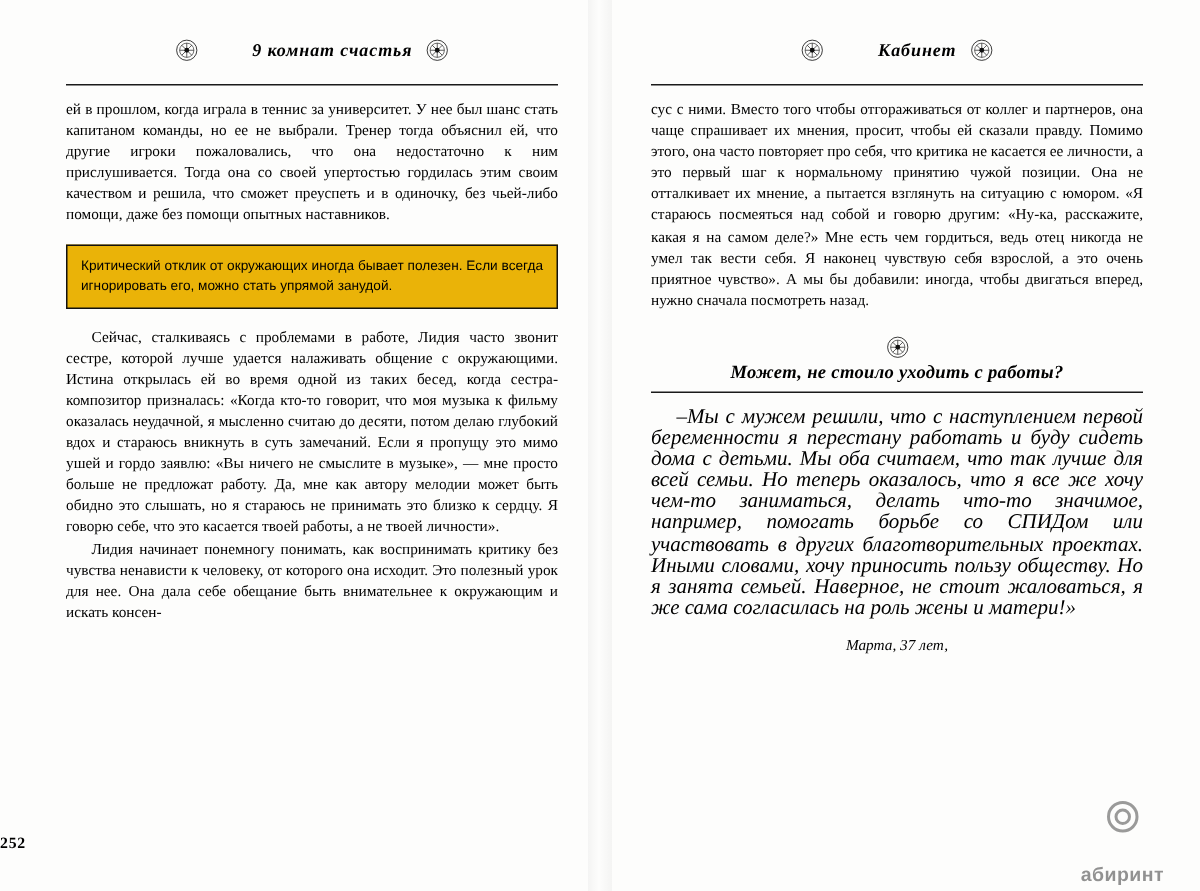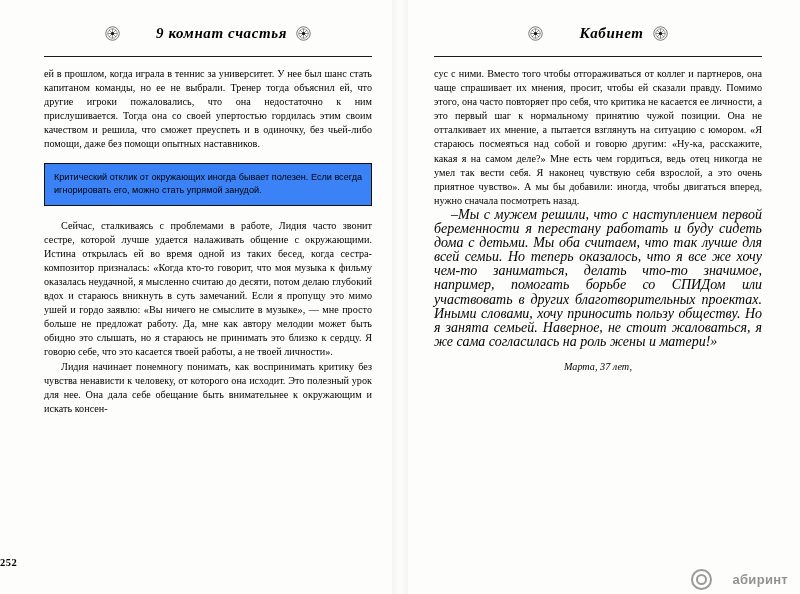--- a/index.html
+++ b/index.html
@@ -41,21 +41,21 @@
   .runhead {
     display: flex;
     align-items: center;
     justify-content: center;
     gap: 9px;
     height: 22px;
     margin-bottom: 12px;
   }
   .runhead .rh-text {
     font-family: "Liberation Serif", serif;
-    font-size: 15px;
+    font-size: 12px;
     font-weight: bold;
     font-style: italic;
     letter-spacing: 0.6px;
     white-space: nowrap;
     padding-left: 27px;
   }
   .ornament {
     width: 15px;
     height: 15px;
     position: relative;
@@ -77,21 +77,21 @@
   }
   .body-text p {
     margin: 0;
     text-indent: 17px;
   }
   .body-text p.noindent {
     text-indent: 0;
   }
   .callout {
     border: 1px solid #111;
-    background: #3b82f6;
+    background: #eab308;
     padding: 7px 9px 8px 9px;
     margin: 11px 0 13px 0;
     font-family: "Liberation Sans", sans-serif;
     font-size: 9.1px;
     line-height: 13px;
     text-align: justify;
   }
   .callout p { margin: 0; text-indent: 0; }
   
   .section-head {
@@ -134,26 +134,27 @@
     bottom: 26px;
     left: 0;
     width: 100%;
     text-align: left;
     font-size: 10.5px;
     font-weight: bold;
     letter-spacing: 0.5px;
   }
   .watermark {
     position: absolute;
-    right: 12px;
+    right: 24px;
     bottom: 4px;
     display: flex;
     align-items: center;
     gap: 20px;
     opacity: 0.55;
+    flex-direction: column;
   }
   .watermark .wm-text {
     font-family: "Liberation Sans", sans-serif;
     font-size: 13px;
     font-weight: bold;
     color: #3a3a3a;
     letter-spacing: 0.3px;
   }
   .wm-mark {
     width: 17px; height: 17px;
@@ -265,20 +266,39 @@
         </svg>
       </span>
     </div>
 
     <hr class="rule">
 
     <div class="body-text">
       <p class="noindent">сус с ними. Вместо того чтобы отгораживаться от коллег и партнеров, она чаще спрашивает их мнения, просит, чтобы ей сказали правду. Помимо этого, она часто повторяет про себя, что критика не касается ее личности, а это первый шаг к нормальному принятию чужой позиции. Она не отталкивает их мнение, а пытается взглянуть на ситуацию с юмором. «Я стараюсь посмеяться над собой и говорю другим: «Ну-ка, расскажите, какая я на самом деле?» Мне есть чем гордиться, ведь отец никогда не умел так вести себя. Я наконец чувствую себя взрослой, а это очень приятное чувство». А мы бы добавили: иногда, чтобы двигаться вперед, нужно сначала посмотреть назад.</p>
     </div>
 
+    <div class="section-head">
+      <div class="orn-row">
+        <span class="ornament">
+          <svg width="15" height="15" viewBox="0 0 30 30">
+            <circle cx="15" cy="15" r="13.5" fill="none" stroke="#111" stroke-width="1.1"></circle>
+            <circle cx="15" cy="15" r="9.5" fill="none" stroke="#111" stroke-width="0.8"></circle>
+            <circle cx="15" cy="15" r="3.2" fill="#111"></circle>
+            <g stroke="#111" stroke-width="0.9">
+              <line x1="15" y1="5.5" x2="15" y2="24.5"></line>
+              <line x1="5.5" y1="15" x2="24.5" y2="15"></line>
+              <line x1="8.3" y1="8.3" x2="21.7" y2="21.7"></line>
+              <line x1="21.7" y1="8.3" x2="8.3" y2="21.7"></line>
+            </g>
+          </svg>
+        </span>
+      </div>
+      <h2>Может, не стоило уходить с работы?</h2>
+      <div class="hrule"></div>
+    </div>
 
     <div class="quote-text">
       <p>–Мы с мужем решили, что с наступлением первой беременности я перестану работать и буду сидеть дома с детьми. Мы оба считаем, что так лучше для всей семьи. Но теперь оказалось, что я все же хочу чем-то заниматься, делать что-то значимое, например, помогать борьбе со СПИДом или участвовать в других благотворительных проектах. Иными словами, хочу приносить пользу обществу. Но я занята семьей. Наверное, не стоит жаловаться, я же сама согласилась на роль жены и матери!»</p>
     </div>
 
     <div class="signature">
       <div>Марта, 37 лет,</div>
     </div>
 
 

